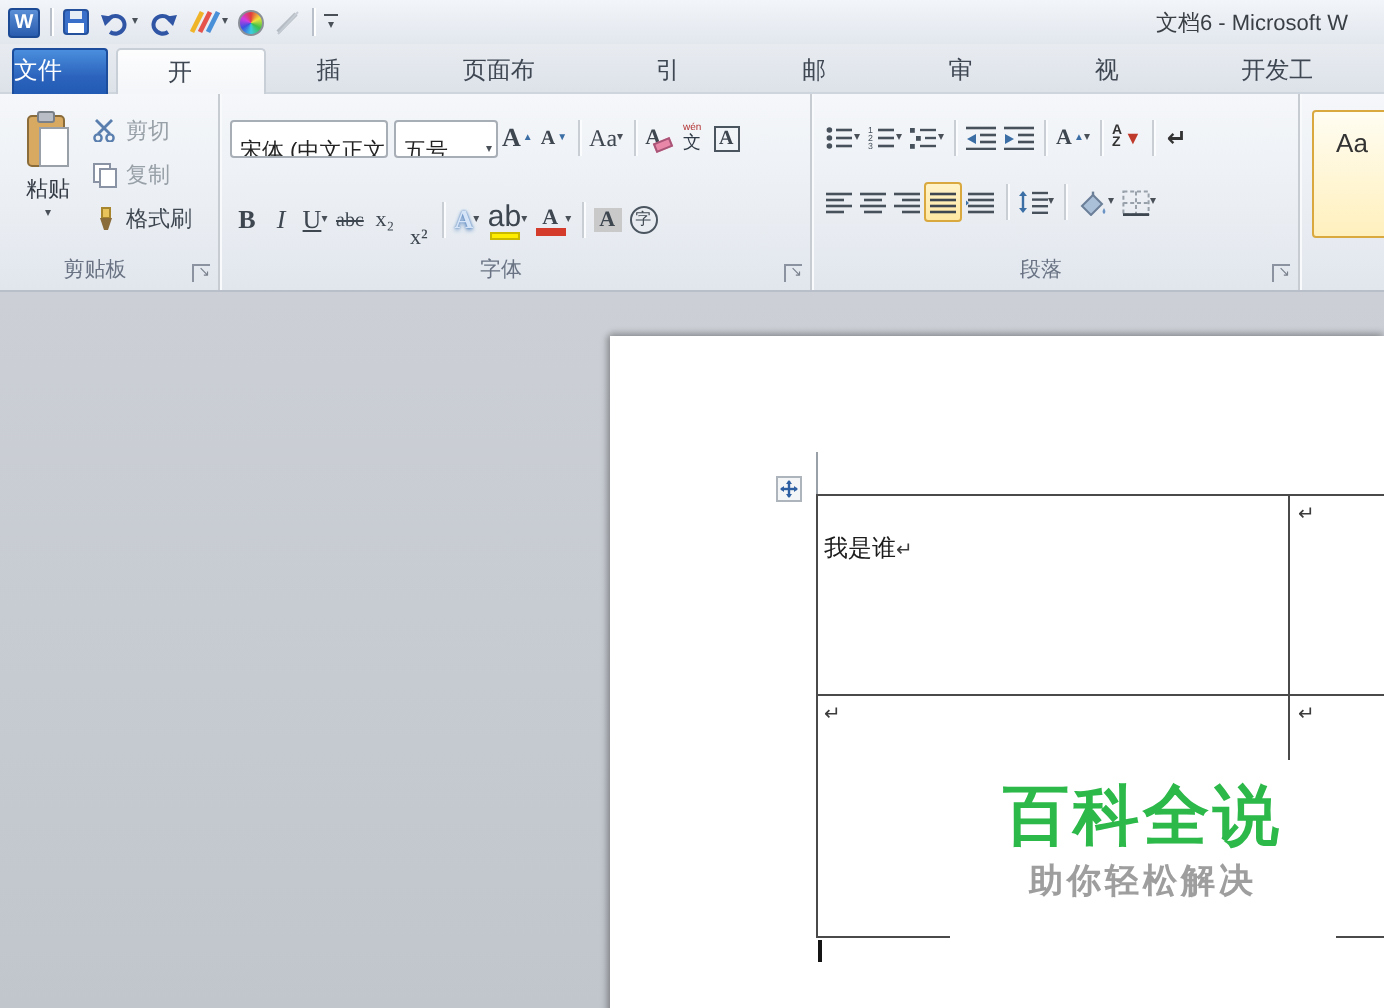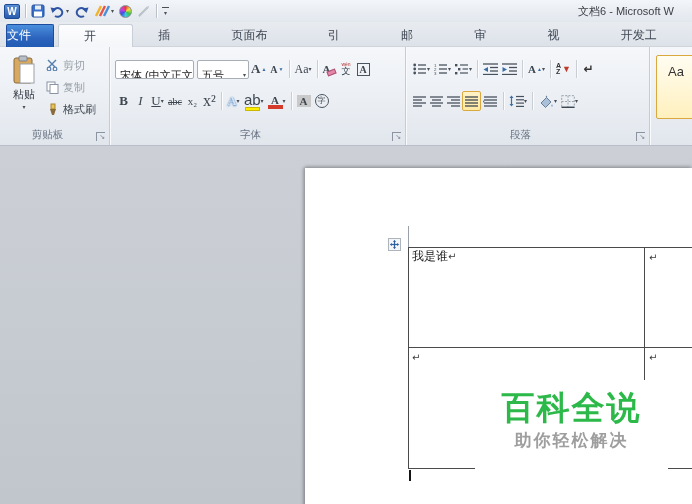--- a/index.html
+++ b/index.html
@@ -258,21 +258,21 @@
       </div>
       <div class="row row2">
         <span class="rbtn serif" style="font-weight:bold;font-size:13px;">B</span>
         <span class="rbtn serif" style="font-style:italic;font-size:13px;">I</span>
         <span class="rbtn">
           <span class="serif" style="text-decoration:underline;font-size:13px;">U</span>
           <span class="dd">▾</span>
         </span>
         <span class="rbtn serif" style="text-decoration:line-through;font-size:10px;">abc</span>
         <span class="rbtn serif" style="font-size:11px;">x₂</span>
-        <span class="rbtn serif" style="font-size:16px;">x²</span>
+        <span class="rbtn serif" style="font-size:11px;margin-top:18px;">x²</span>
         <span class="vdiv"></span>
         <span class="rbtn">
           <span class="fxA serif">A</span>
           <span class="dd">▾</span>
         </span>
         <span class="rbtn">
           <span class="stackbtn">
             <span style="font-size:15px;">ab</span>
             <span class="underbar" style="background:#ffed00;border:1px solid #c9b900;"></span>
           </span>
@@ -492,21 +492,21 @@
       </div>
       <div class="cursor-above"></div>
 
       <div class="tline" style="left:103px;top:79px;width:284px;height:1px;"></div>
       <div class="tline" style="left:103px;top:79px;width:1px;height:222px;"></div>
       <div class="tline" style="left:339px;top:79px;width:1px;height:133px;"></div>
       <div class="tline" style="left:103px;top:179px;width:284px;height:1px;"></div>
       <div class="tline" style="left:103px;top:300px;width:88px;height:1px;"></div>
       <div class="tline" style="left:362px;top:300px;width:25px;height:1px;"></div>
 
-      <div class="celltext" style="left:107px;top:80px;">
+      <div class="celltext" style="left:107px;top:98px;">
         <span>我是谁</span><span class="pil">↵</span>
       </div>
       <div class="celltext pil" style="left:344px;top:84px;">↵</div>
       <div class="celltext pil" style="left:107px;top:184px;">↵</div>
       <div class="celltext pil" style="left:344px;top:184px;">↵</div>
 
       <div class="wmbox">
         <div class="wmtitle">百科全说</div>
         <div class="wmsub">助你轻松解决</div>
       </div>

